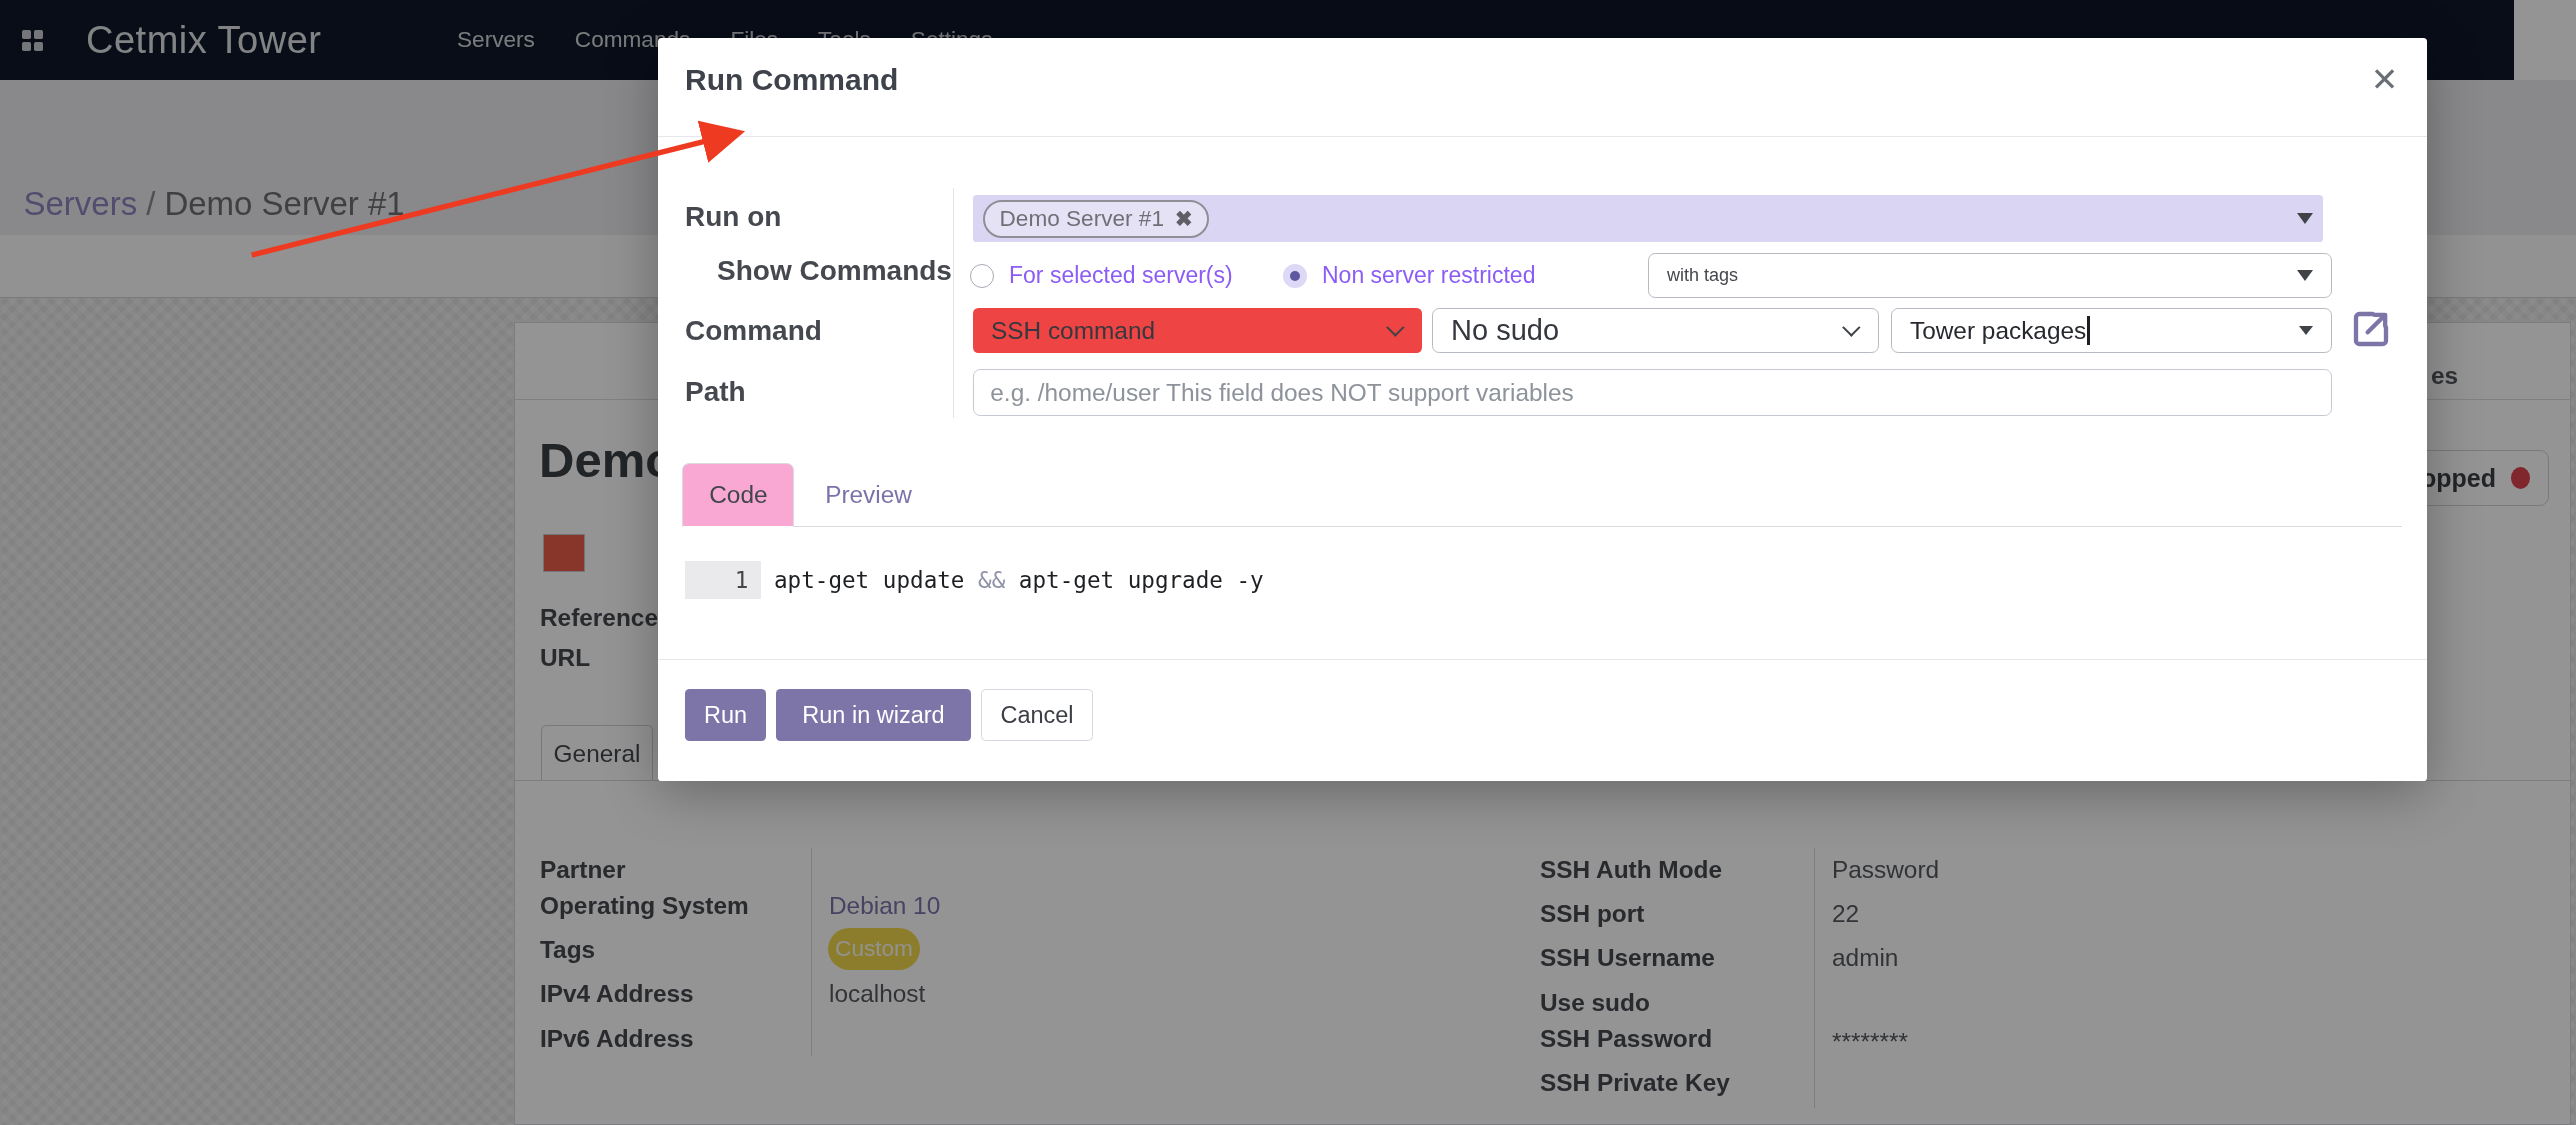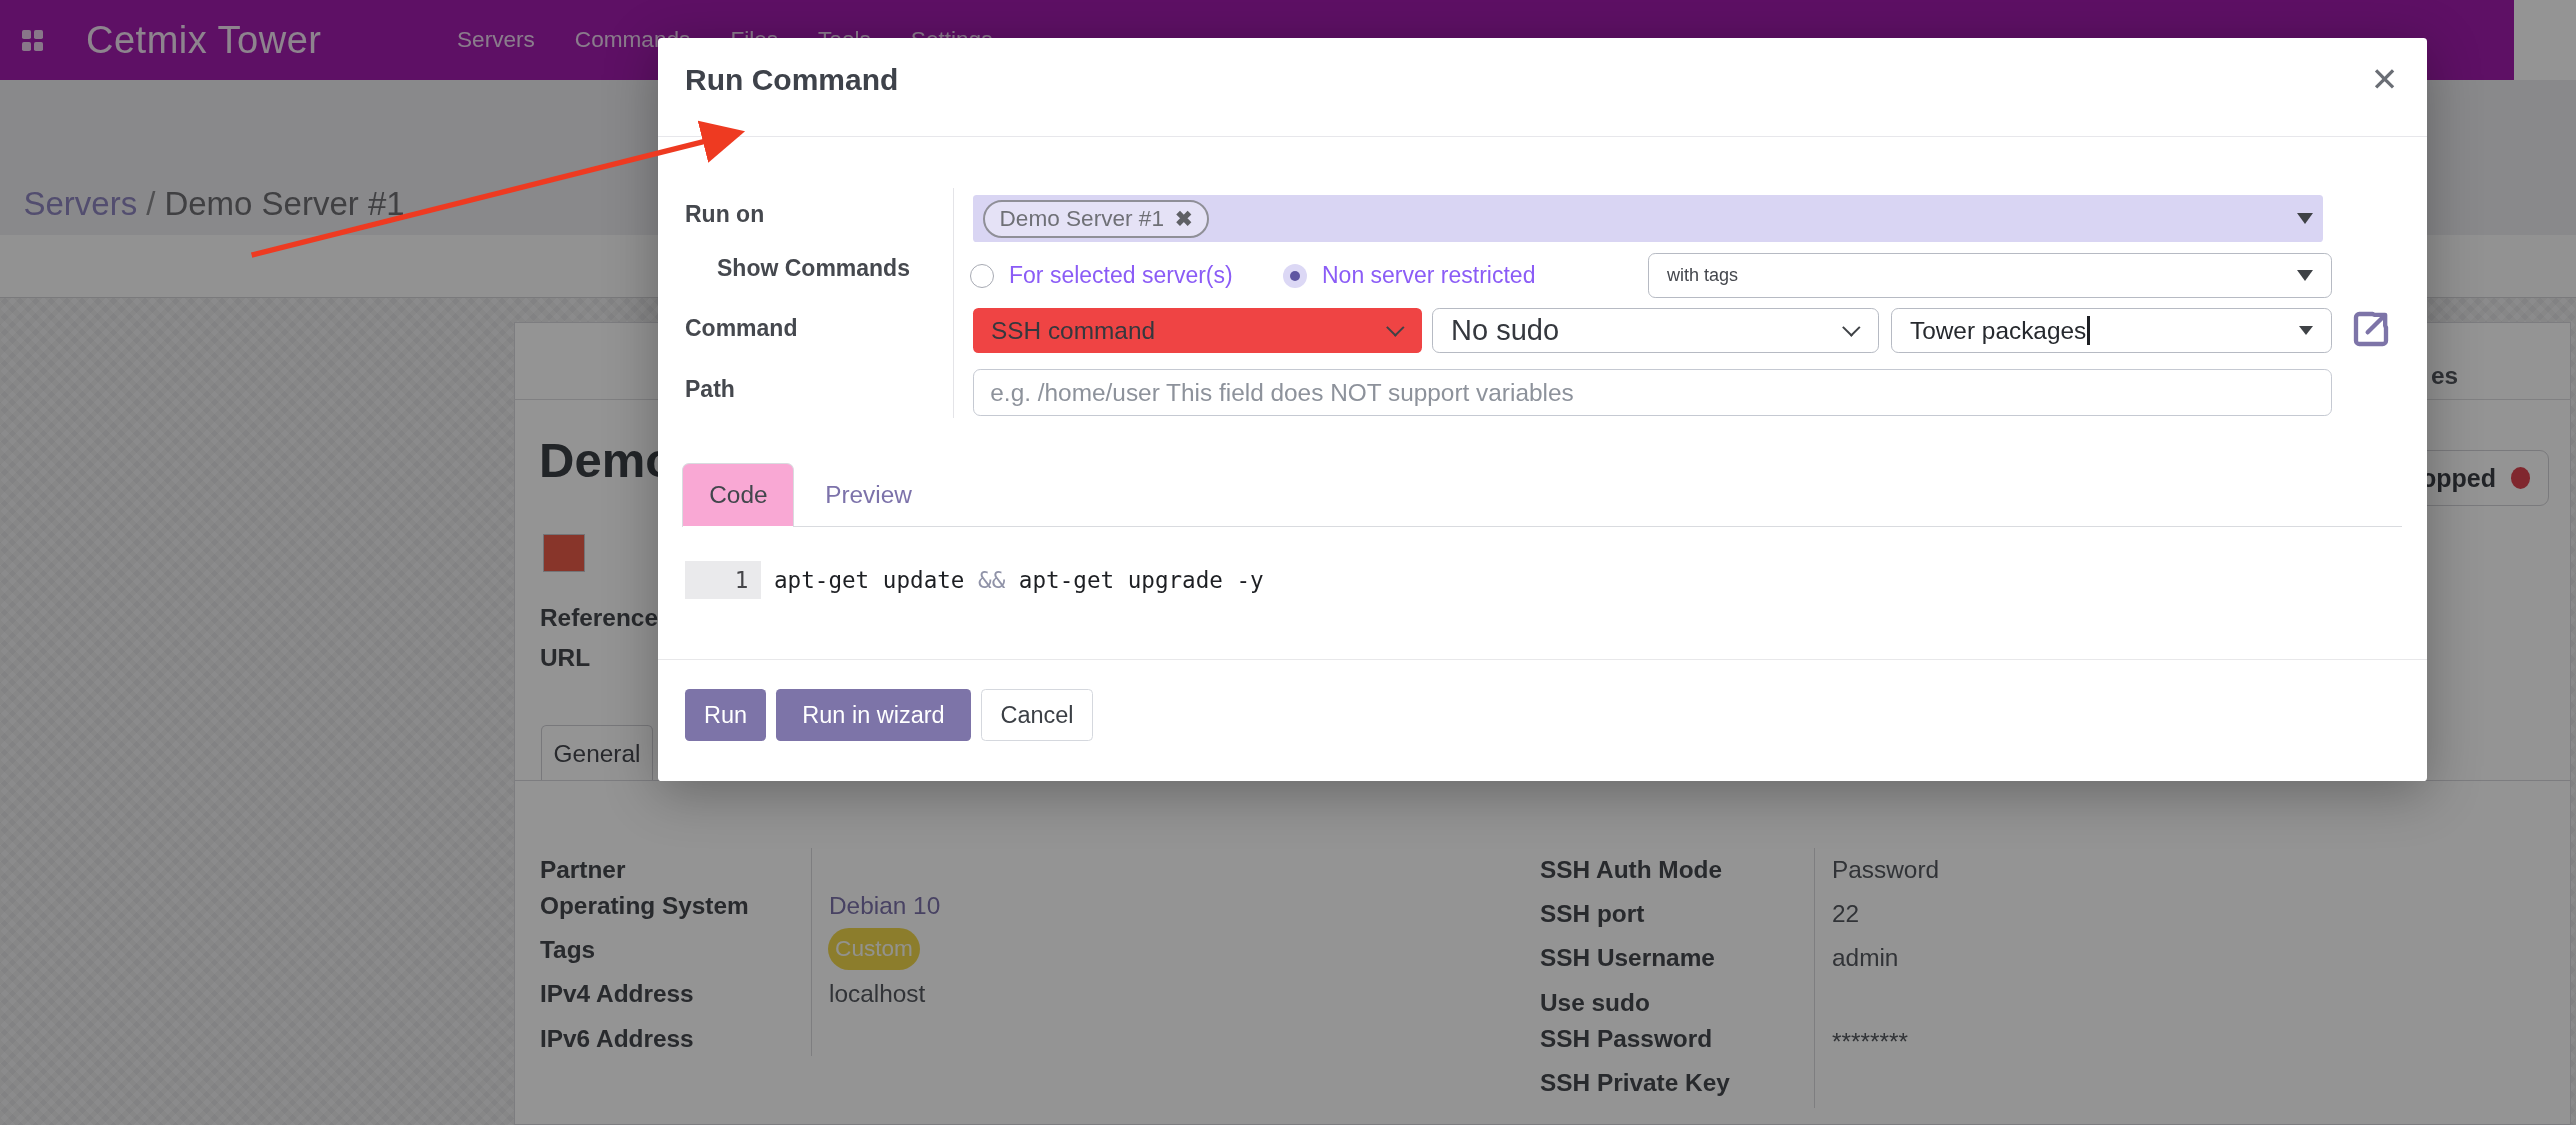--- a/index.html
+++ b/index.html
@@ -2,21 +2,21 @@
 <html style="font-size:14.5px"><head>
 <meta charset="utf-8">
 <style>
   * { margin:0; padding:0; box-sizing:border-box; }
   html,body { width:2576px; height:1125px; overflow:hidden; }
   body { font-family:"Liberation Sans", sans-serif; background:#fff; }
   .canvas { position:relative; width:2576px; height:1125px; overflow:hidden; }
   .abs { position:absolute; }
 
   
-  .navbar { left:0; top:0; width:2514px; height:80px; background:#a21caf; z-index:1; }
+  .navbar { left:0; top:0; width:2514px; height:80px; background:#0f172a; z-index:1; }
   .apps-grid { left:22px; top:30px; width:21px; height:21px; display:grid;
                grid-template-columns:9px 9px; grid-template-rows:9px 9px; gap:2.7px; }
   .apps-grid div { background:rgba(255,255,255,0.78); border-radius:1.8px; }
   .brand { left:86px; top:0; height:80px; line-height:80px; font-size:38px; color:rgba(255,255,255,0.88); letter-spacing:0.5px; }
   .nav-menu { left:457px; top:0; height:80px; display:flex; align-items:center; gap:40px; }
   .nav-menu span { font-size:22.6px; color:rgba(255,255,255,0.82); }
 
   .control-panel { left:0; top:80px; width:2576px; height:156px; background:#ececef; border-bottom:0.9px solid #d6d6da; z-index:1; }
   .breadcrumb { left:23.5px; top:105px; font-size:33px; }
   .bc-link { color:#8e85bf; }
@@ -60,21 +60,21 @@
   .backdrop { left:0; top:0; width:2576px; height:1125px; background:rgba(0,0,0,0.42); z-index:10; }
 
   
   .modal { left:658px; top:38px; width:1769px; height:743px; background:#fff; border-radius:3.6px;
            box-shadow:0 11px 54px rgba(0,0,0,0.3); z-index:20; }
   .modal-title { left:27px; top:25px; font-size:30px; font-weight:700; color:#3e424a; }
   .modal-close { left:1705px; top:20px; width:43px; height:43px; font-size:33px; color:#6a6e75;
                  display:flex; align-items:center; justify-content:center; }
   .modal-divider { left:0; top:98px; width:1769px; height:0.9px; background:#e7e7eb; }
   .label-col-sep { left:295px; top:150px; width:0.9px; height:230px; background:#e4e4e8; }
-  .m-label { left:27px; font-size:23px; font-weight:700; color:#45484e; white-space:nowrap; }
+  .m-label { left:27px; font-size:28px; font-weight:700; color:#45484e; white-space:nowrap; }
 
   .runon-field { left:315px; top:157px; width:1350px; height:47px; background:#d9d5f3; border-radius:3.6px; }
   .tag-pill { left:10px; top:4.5px; height:38px; border:2.7px solid #8f8f97; border-radius:19px; background:#e5e2f6;
               display:flex; align-items:center; padding:0 14.5px; }
   .tag-pill .t { font-size:22.6px; color:#6f7076; margin-right:11px; white-space:nowrap; }
   .tag-pill .x { font-size:21px; font-weight:700; color:#5f6065; }
   .tri-down { width:0; height:0; border-left:8.1px solid transparent; border-right:8.1px solid transparent;
               border-top:11px solid #3f4246; }
   .runon-caret { left:1639px; top:175px; }
 

